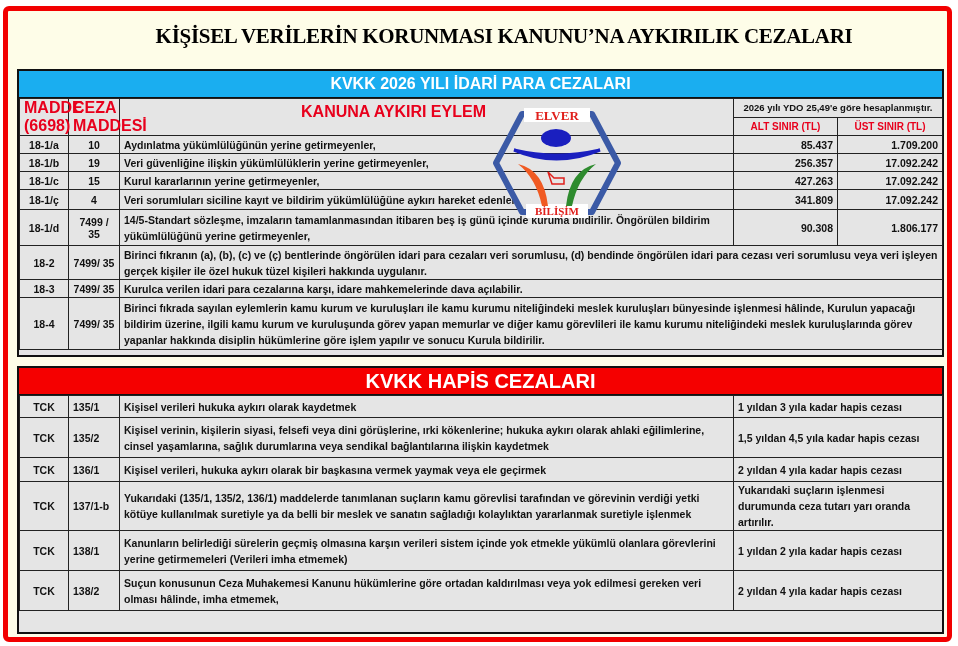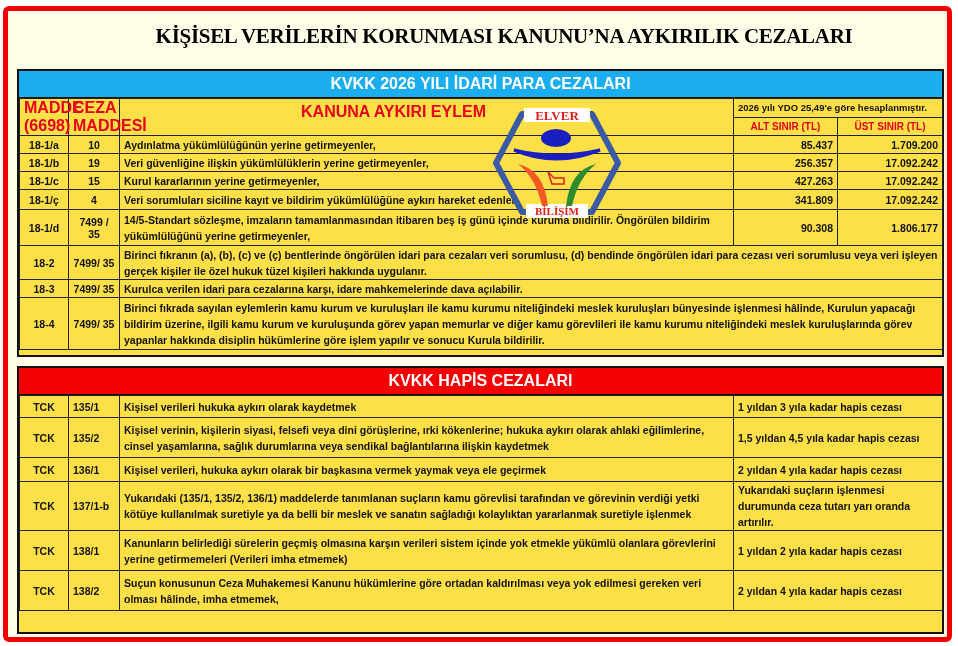--- a/index.html
+++ b/index.html
@@ -11,37 +11,37 @@
     border: 5px solid #f20000; border-radius: 6px;
     background: #fefde8;
   }
   .main-title {
     position: absolute; left: 0; top: 24px; width: 100%;
     text-align: center; padding-left: 50px;
     font-family: "Liberation Serif", serif; font-weight: bold;
     font-size: 21px; color: #000; letter-spacing: -0.3px;
   }
 
-  .panel { position: absolute; left: 17px; width: 927px; background: #fde047; }
+  .panel { position: absolute; left: 17px; width: 927px; background: #e5e5e5; }
   .panel-admin { top: 69px; height: 288px; border: 2px solid #111; }
   .panel-prison { top: 366px; height: 268px; border: 2px solid #111; }
 
   table { border-collapse: collapse; width: 100%; table-layout: fixed; }
   td, th { border: 1px solid #222; font-size: 10.5px; color: #111; padding: 0 4px; vertical-align: middle; font-weight: bold; }
   .banner-blue {
     background: #1aaef0; color: #fff; font-size: 16px; font-weight: bold;
     text-align: center; height: 27px; border-bottom: 1px solid #111; line-height: 26px;
   }
   .banner-red {
-    background: #f50000; color: #fff; font-size: 16px; font-weight: bold;
+    background: #f50000; color: #fff; font-size: 20px; font-weight: bold;
     text-align: center; height: 27px; border-bottom: 1px solid #111; line-height: 26px;
   }
   .hdr { color: #e8001c; text-align: center; font-size: 16px; }
   .hdr-right { color: #e8001c; text-align: center; font-size: 10px; }
-  .note { color: #111; font-size: 9.5px; text-align: left; }
+  .note { color: #111; font-size: 9.5px; text-align: center; }
   .c { text-align: center; }
   .r { text-align: right; }
   .l { text-align: left; }
   .txt { font-weight: bold; line-height: 16px; }
 
   .logo {
     position: absolute; left: 492px; top: 108px; width: 130px; height: 110px;
     pointer-events: none;
   }
 </style>

